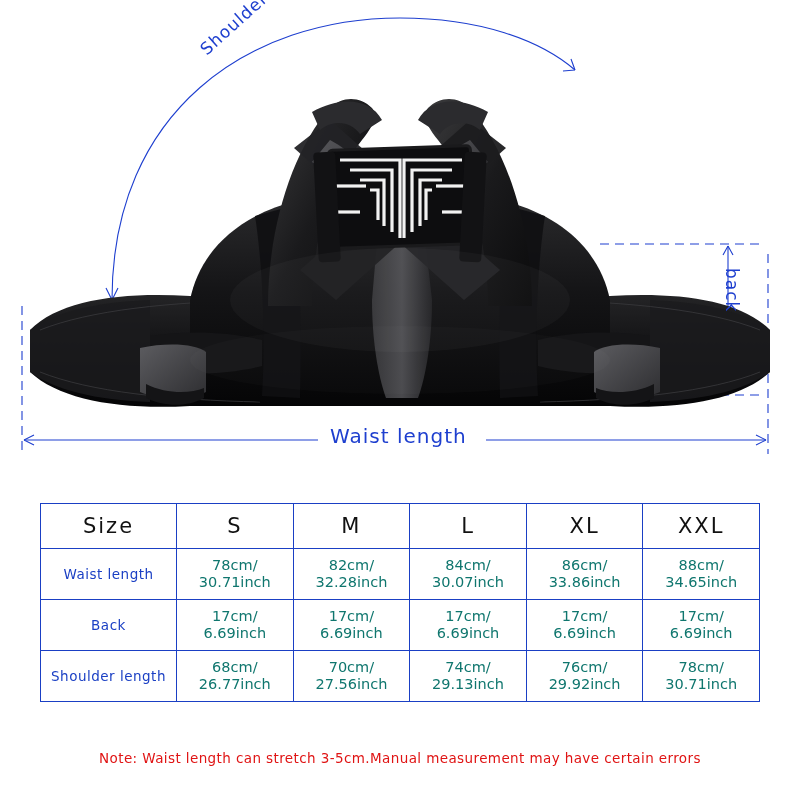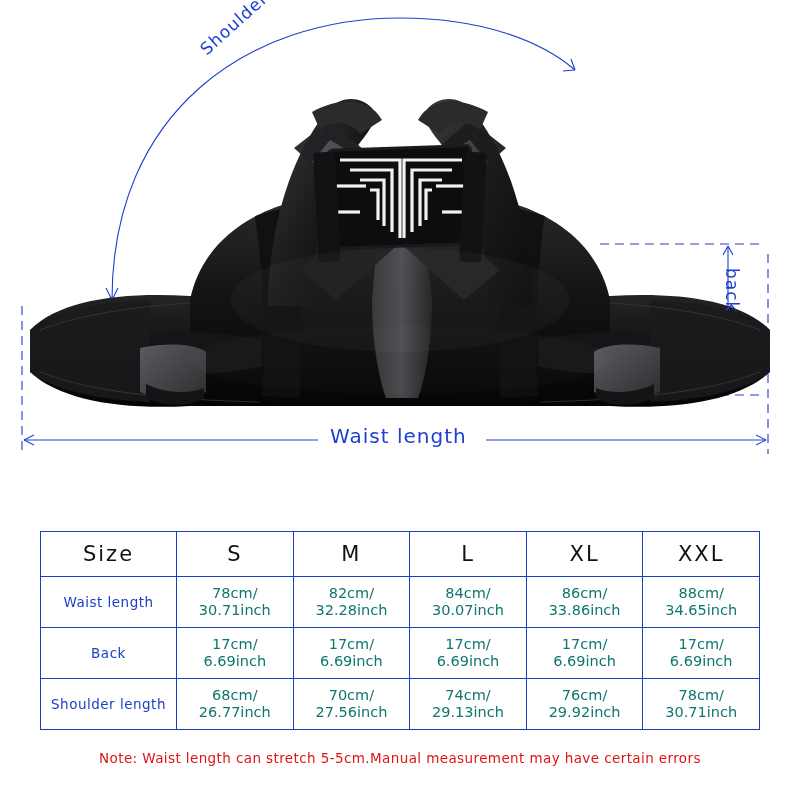--- a/index.html
+++ b/index.html
@@ -43,21 +43,21 @@
     transform-origin: left top;
   }
   #label-waist {
     left: 330px; top: 424px;
     font-size: 20px;
   }
 
   
   #size-table-wrap {
     position: absolute;
-    left: 40px; top: 531px;
+    left: 40px; top: 503px;
     width: 720px;
   }
   table.size-table {
     border-collapse: collapse;
     width: 720px;
     table-layout: fixed;
   }
   table.size-table td, table.size-table th {
     border: 1px solid #1a3fc4;
     text-align: center;
@@ -276,13 +276,13 @@
         <td class="cell">68cm/<br>26.77inch</td>
         <td class="cell">70cm/<br>27.56inch</td>
         <td class="cell">74cm/<br>29.13inch</td>
         <td class="cell">76cm/<br>29.92inch</td>
         <td class="cell">78cm/<br>30.71inch</td>
       </tr>
     </tbody>
   </table>
 </div>
 
-<div id="note">Note: Waist length can stretch 5-5cm.Manual measurement may have certain errors</div>
+<div id="note">Note: Waist length can stretch 3-5cm.Manual measurement may have certain errors</div>
 
 </body></html>

